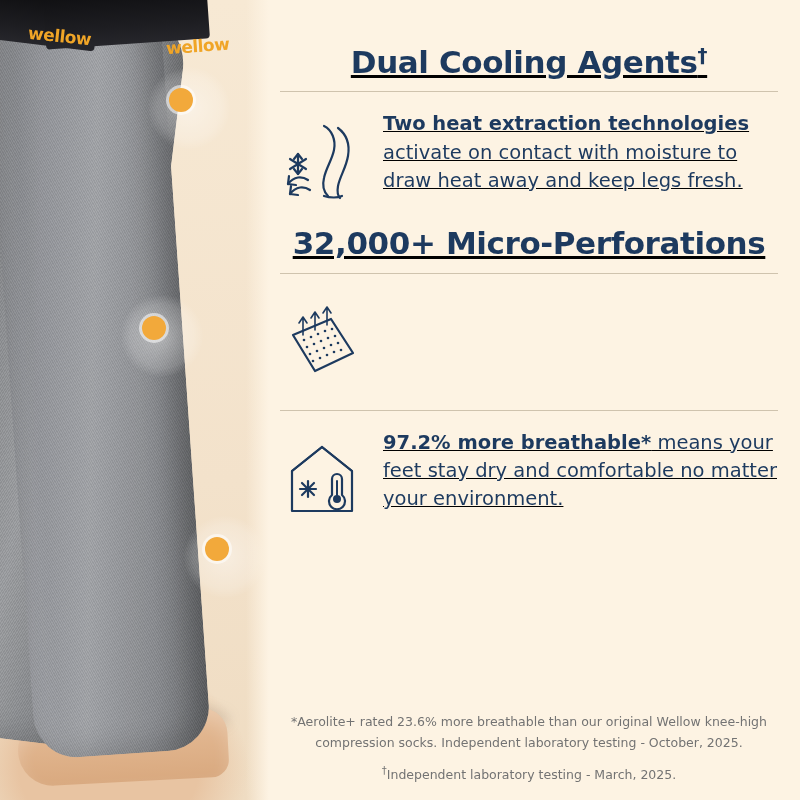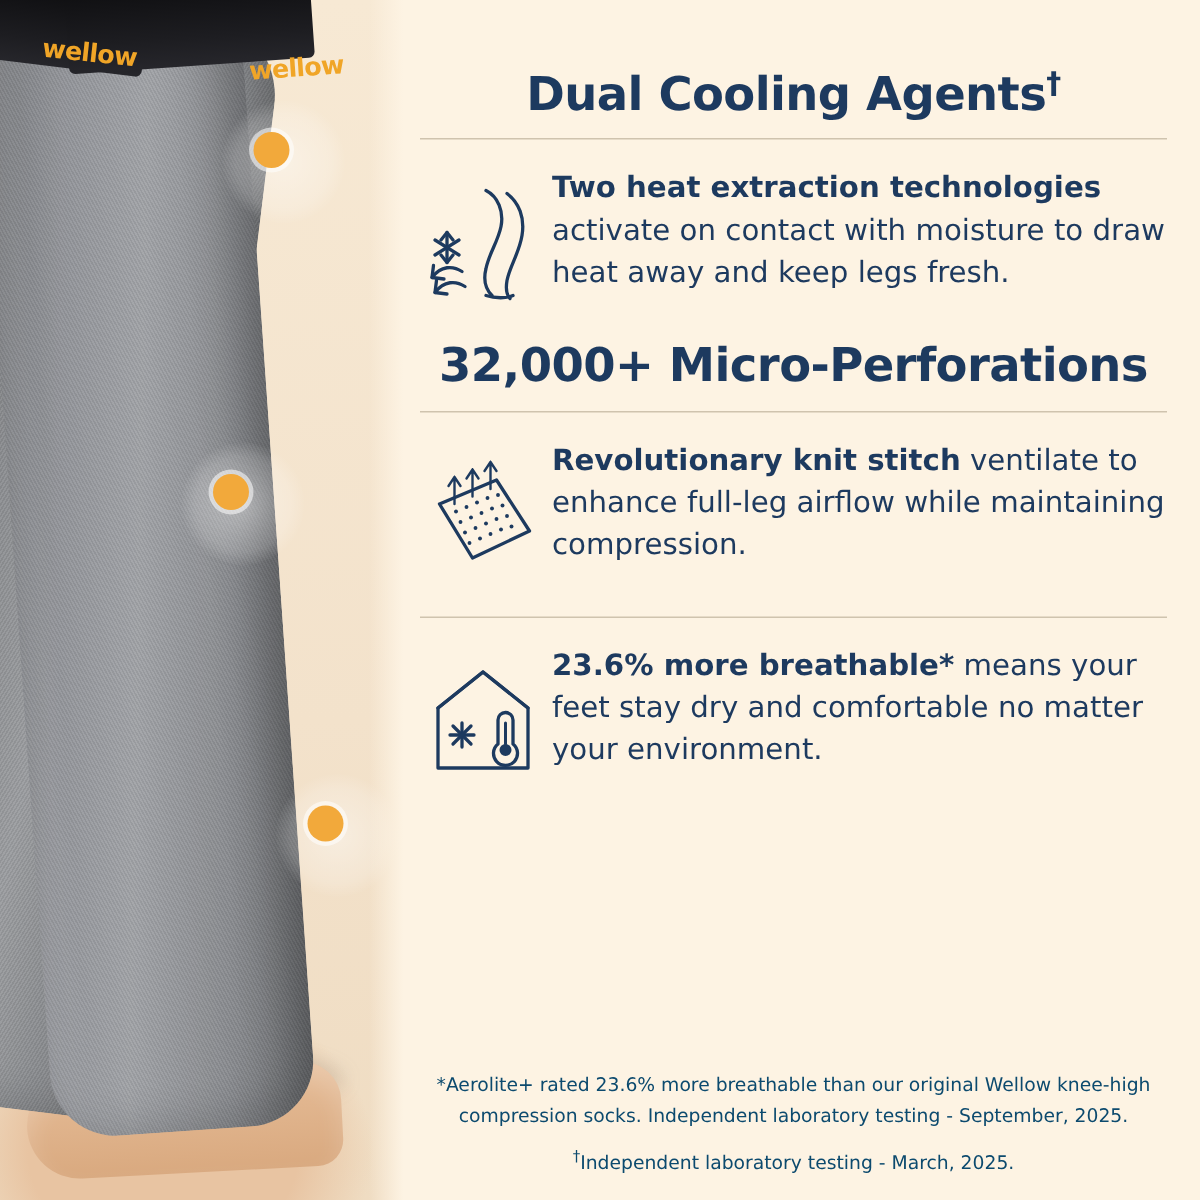--- a/index.html
+++ b/index.html
@@ -153,20 +153,21 @@
     background: linear-gradient(90deg, rgba(253,243,227,0) 0%, #fdf3e3 88%);
   }
 
   
   .content {
     position: absolute;
     left: 258px;
     top: 0;
     width: 542px;
     height: 800px;
+    text-decoration: underline;
   }
 
   .headline {
     color: #1d3a5f;
     font-family: "DejaVu Sans", sans-serif;
     font-weight: bold;
     font-size: 31px;
     letter-spacing: -0.4px;
     text-align: center;
     line-height: 1.1;
@@ -179,20 +180,21 @@
   .rule {
     height: 1px;
     background: #cfc3ae;
     margin: 12px 22px 0 22px;
   }
 
   .block {
     display: flex;
     align-items: flex-start;
     padding: 16px 18px 0 18px;
+    gap: 15px;
   }
   .icon-box {
     flex: 0 0 92px;
     height: 96px;
     display: flex;
     align-items: center;
     justify-content: center;
     padding-top: 4px;
   }
   .copy {
@@ -207,21 +209,21 @@
 
   .sec-2 { margin-top: 18px; }
   .sec-3 { margin-top: 20px; }
 
   .footnotes {
     position: absolute;
     left: 0;
     right: 0;
     bottom: 14px;
     text-align: center;
-    color: #0c4a6e;
+    color: #737373;
     font-family: "DejaVu Sans", sans-serif;
     font-size: 12.5px;
     line-height: 1.65;
     padding: 0 26px;
   }
   .footnotes .fn2 { margin-top: 10px; }
   .sup { vertical-align: super; font-size: 10px; }
 </style>
 </head>
 <body>
@@ -316,23 +318,20 @@
                 <circle cx="52" cy="46" r="1.3"></circle>
                 <circle cx="59" cy="44" r="1.3"></circle>
               <circle cx="34" cy="62" r="1.3"></circle>
                 <circle cx="41" cy="59" r="1.3"></circle>
                 <circle cx="48" cy="56" r="1.3"></circle>
                 <circle cx="55" cy="53" r="1.3"></circle>
                 <circle cx="62" cy="51" r="1.3"></circle>
             </g>
           </svg>
         </div>
-        <div class="copy">
-          <b>Revolutionary knit stitch</b><span> ventilate to enhance full-leg airflow while maintaining compression.</span>
-        </div>
       </div>
     </div>
 
     <div class="sec-3">
       <div class="rule"></div>
       <div class="block">
         <div class="icon-box">
           <svg width="84" height="84" viewBox="0 0 84 84" fill="none" stroke="#1d3a5f" stroke-width="2.2" stroke-linecap="round" stroke-linejoin="round">
             <path d="M12 34 L42 10 L72 34 V74 H12 Z"></path>
             <path d="M12 34 L42 10 L72 34"></path>
@@ -343,25 +342,25 @@
               <path d="M34 46 l-12 12"></path>
             </g>
             <g>
               <path d="M52 42 a5 5 0 0 1 10 0 v16 a8 8 0 1 1 -10 0 Z"></path>
               <circle cx="57" cy="62" r="4" fill="#1d3a5f" stroke="none"></circle>
               <path d="M57 58 v-14" stroke-width="2"></path>
             </g>
           </svg>
         </div>
         <div class="copy">
-          <b>23.6% more breathable*</b><span> means your feet stay dry and comfortable no matter your environment.</span>
+          <b>97.2% more breathable*</b><span> means your feet stay dry and comfortable no matter your environment.</span>
         </div>
       </div>
     </div>
 
     <div class="footnotes">
       <div>*Aerolite+ rated 23.6% more breathable than our original Wellow knee-high</div>
-      <div>compression socks.  Independent laboratory testing - September, 2025.</div>
+      <div>compression socks.  Independent laboratory testing - October, 2025.</div>
       <div class="fn2"><span class="sup">†</span><span>Independent laboratory testing - March, 2025.</span></div>
     </div>
 
   </div>
 </div>
 
 </body></html>

